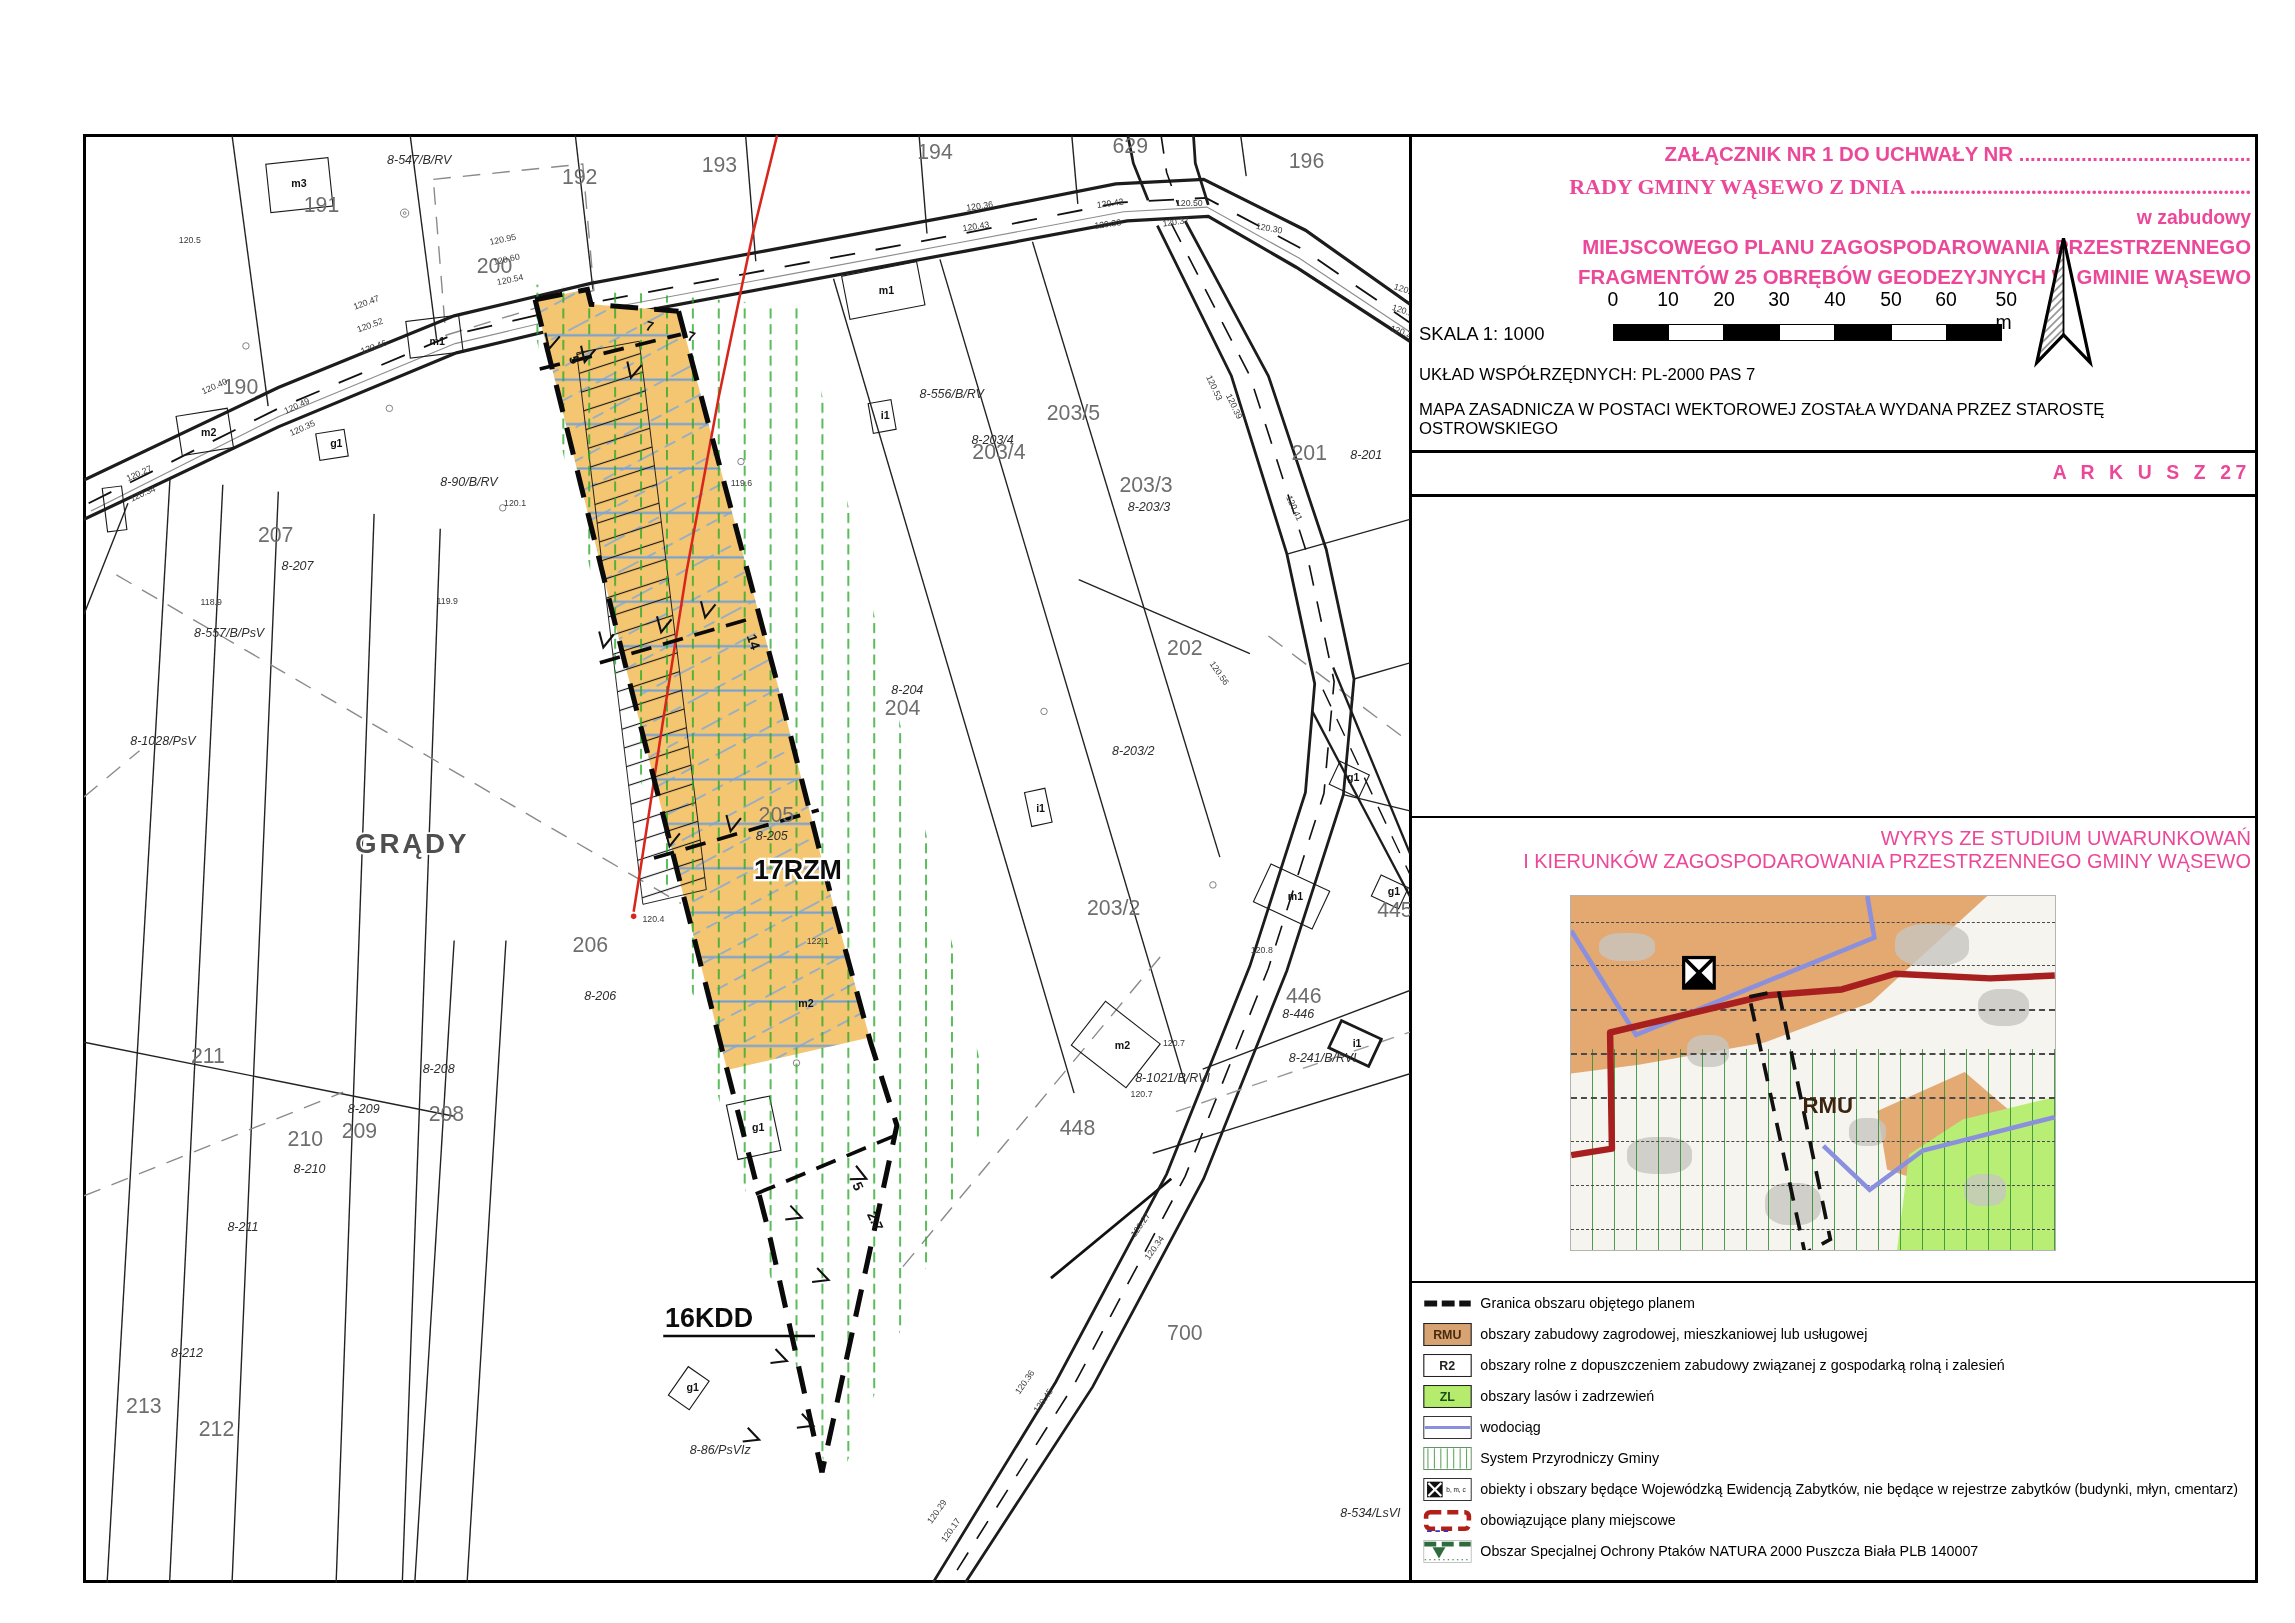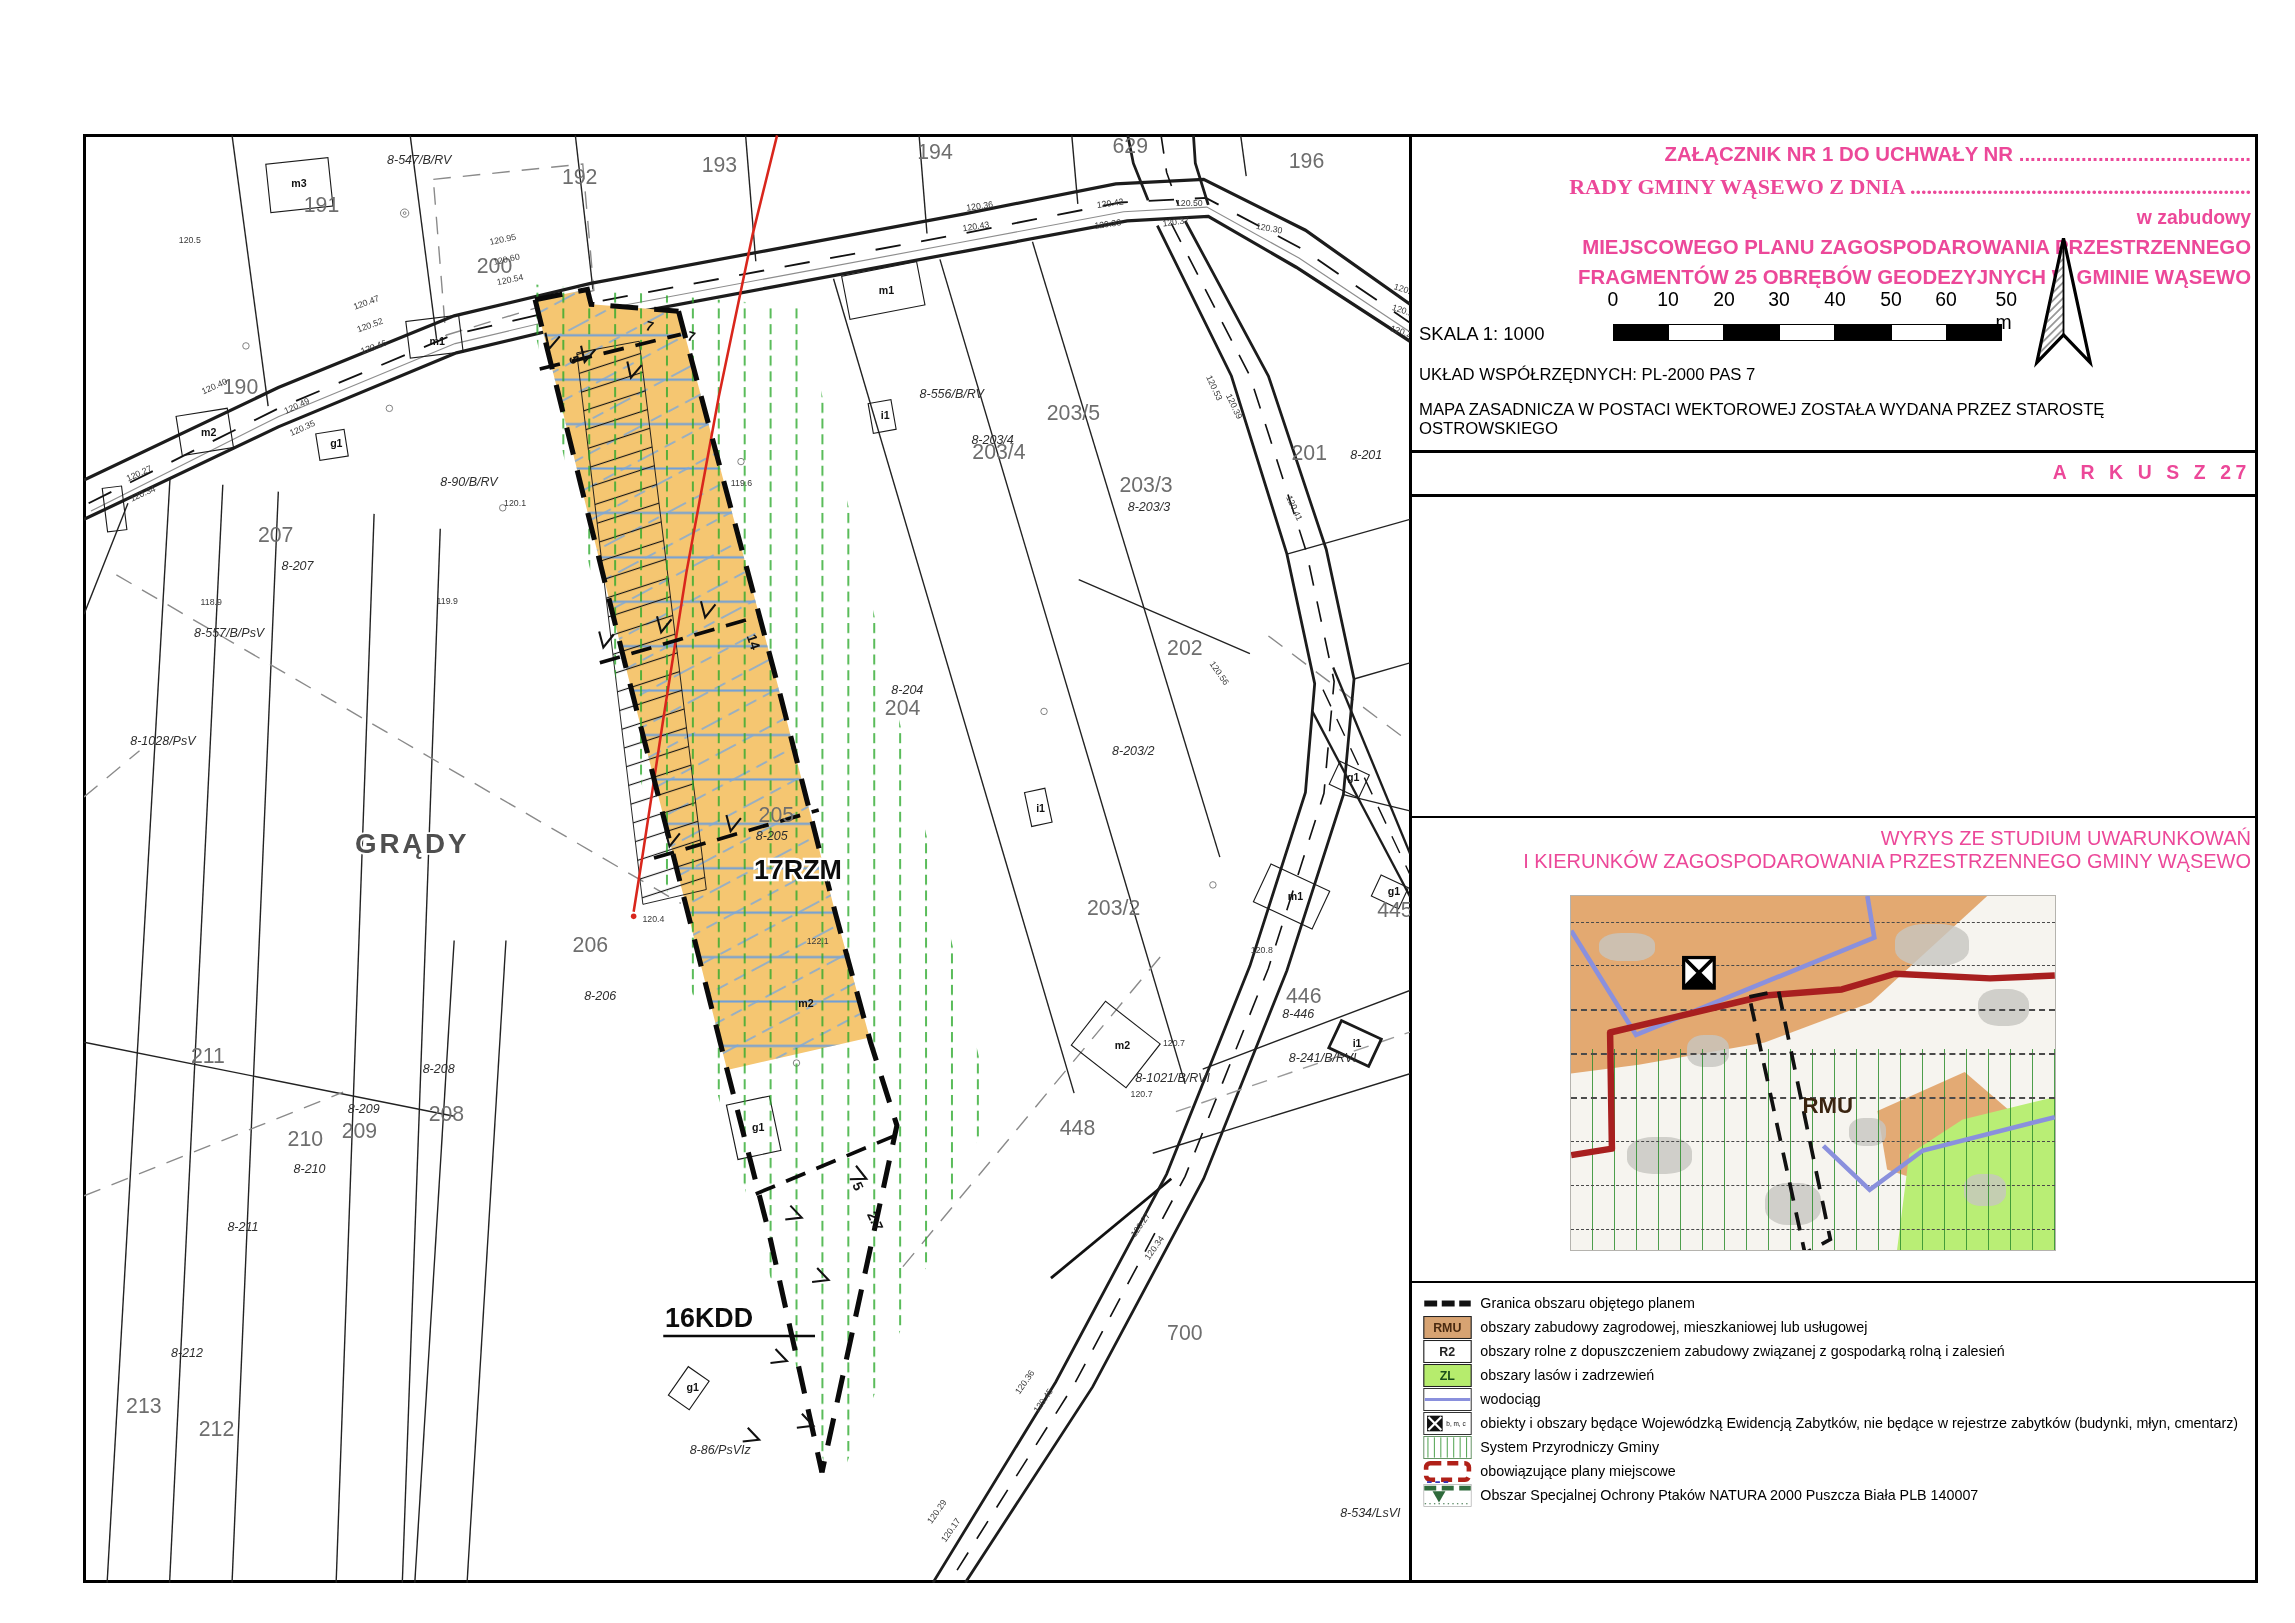--- a/index.html
+++ b/index.html
@@ -11,21 +11,21 @@
   .hrule{left:1412px;width:845px;background:#000;}
   
   .panel-text{left:1412px;width:839px;text-align:right;color:#ec4899;font-weight:bold;}
   .panel-left{left:1419px;color:#000;text-align:left;}
   #arkusz{font-weight:bold;font-size:19.4px;letter-spacing:4.6px;}
   .wyrys{font-weight:normal;font-size:20px;}
   
   .tick{position:absolute;font-size:19.4px;color:#000;transform:translateX(-50%);}
   .seg{position:absolute;top:0;height:16.7px;border:1.4px solid #000;box-sizing:border-box;}
   
-  #legend{left:1423px;top:1292px;width:828px;display:flex;flex-direction:column;gap:1px;}
+  #legend{left:1423px;top:1292px;width:828px;display:flex;flex-direction:column;gap:8px;}
   .lg-row{display:flex;align-items:flex-start;}
   .lg-sw{flex:0 0 49px;}
   .lg-label{margin-left:8.3px;font-size:14.3px;color:#000;padding-top:3.7px;line-height:1.1;}
   
   #inset{left:1571px;top:896px;width:484px;height:354px;background:#f6f4ef;outline:0.5px solid #b5b3ae;overflow:hidden;}
   .blob{position:absolute;background:#c7c5c0;border-radius:40%;opacity:.8;}
   .dashline{position:absolute;left:0;width:484px;height:0;border-top:1.9px dashed #4a4a4a;}
   #inset-green-hatch{position:absolute;left:0;top:153px;width:484px;height:201px;
      background:repeating-linear-gradient(90deg,transparent 0 21px,#2f8f2f 21px 22px);opacity:.85;}
   
@@ -172,41 +172,41 @@
     </div>
     <div class="lg-row">
       <svg class="lg-sw" width="49" height="23" viewBox="0 0 105 50">
         <rect x="1" y="1" width="103" height="48" fill="#fff" stroke="#222" stroke-width="2"></rect>
         <line x1="3" y1="25" x2="102" y2="25" stroke="#8a90dd" stroke-width="7"></line>
       </svg>
       <span class="lg-label">wodociąg</span>
     </div>
     <div class="lg-row">
       <svg class="lg-sw" width="49" height="23" viewBox="0 0 105 50">
-        <rect x="1" y="1" width="103" height="48" fill="#fff" stroke="#222" stroke-width="2"></rect>
-        <rect x="8" y="8" width="34" height="34" fill="#111"></rect>
-        <path d="M11,11 L39,39 M39,11 L11,39" stroke="#fff" stroke-width="5"></path>
-        <text x="50" y="31" font-size="14" fill="#111">b, m, c</text>
-      </svg>
-      <span class="lg-label">obiekty i obszary będące Wojewódzką Ewidencją Zabytków, nie będące w rejestrze zabytków (budynki, młyn, cmentarz)</span>
-    </div>
-    <div class="lg-row">
-      <svg class="lg-sw" width="49" height="23" viewBox="0 0 105 50">
         <rect x="1" y="1" width="103" height="48" fill="#fff" stroke="#5a8a5a" stroke-width="2"></rect>
         <g stroke="#3f9b3f" stroke-width="2">
           <line x1="10" y1="3" x2="10" y2="47"></line>
           <line x1="24" y1="3" x2="24" y2="47"></line>
           <line x1="38" y1="3" x2="38" y2="47"></line>
           <line x1="52" y1="3" x2="52" y2="47"></line>
           <line x1="66" y1="3" x2="66" y2="47"></line>
           <line x1="80" y1="3" x2="80" y2="47"></line>
           <line x1="94" y1="3" x2="94" y2="47"></line>
         </g>
       </svg>
       <span class="lg-label">System Przyrodniczy Gminy</span>
+    </div>
+    <div class="lg-row">
+      <svg class="lg-sw" width="49" height="23" viewBox="0 0 105 50">
+        <rect x="1" y="1" width="103" height="48" fill="#fff" stroke="#222" stroke-width="2"></rect>
+        <rect x="8" y="8" width="34" height="34" fill="#111"></rect>
+        <path d="M11,11 L39,39 M39,11 L11,39" stroke="#fff" stroke-width="5"></path>
+        <text x="50" y="31" font-size="14" fill="#111">b, m, c</text>
+      </svg>
+      <span class="lg-label">obiekty i obszary będące Wojewódzką Ewidencją Zabytków, nie będące w rejestrze zabytków (budynki, młyn, cmentarz)</span>
     </div>
     <div class="lg-row">
       <svg class="lg-sw" width="49" height="23" viewBox="0 0 105 50">
         <rect x="6" y="7" width="93" height="36" rx="9" fill="none" stroke="#b02018" stroke-width="10" stroke-dasharray="24 13"></rect>
         <line x1="8" y1="48" x2="62" y2="48" stroke="#3333bb" stroke-width="4" stroke-dasharray="10 8"></line>
       </svg>
       <span class="lg-label">obowiązujące plany miejscowe</span>
     </div>
     <div class="lg-row">
       <svg class="lg-sw" width="49" height="23" viewBox="0 0 105 50">

